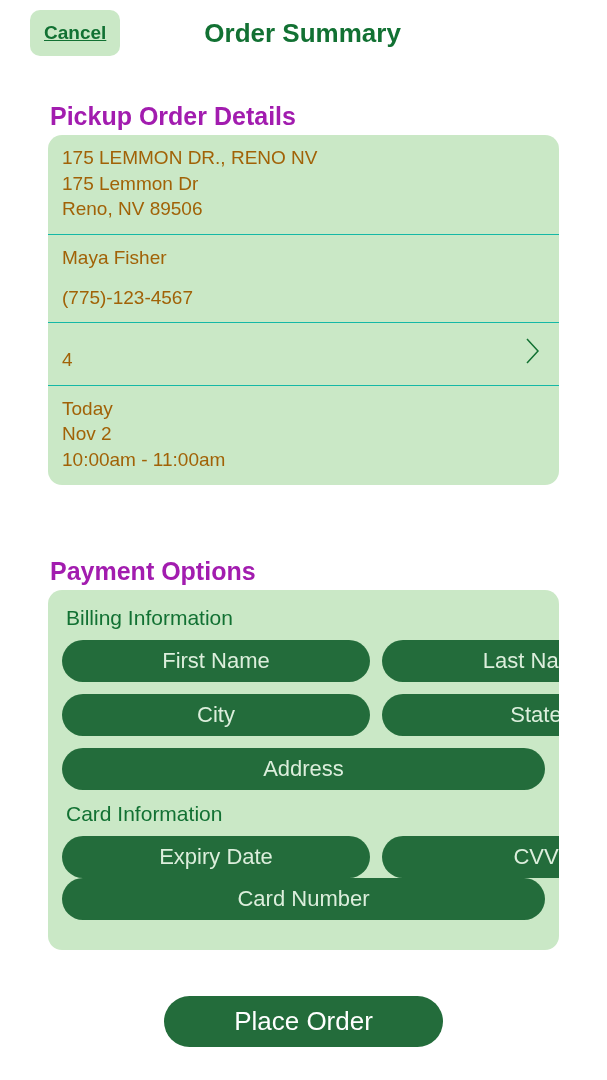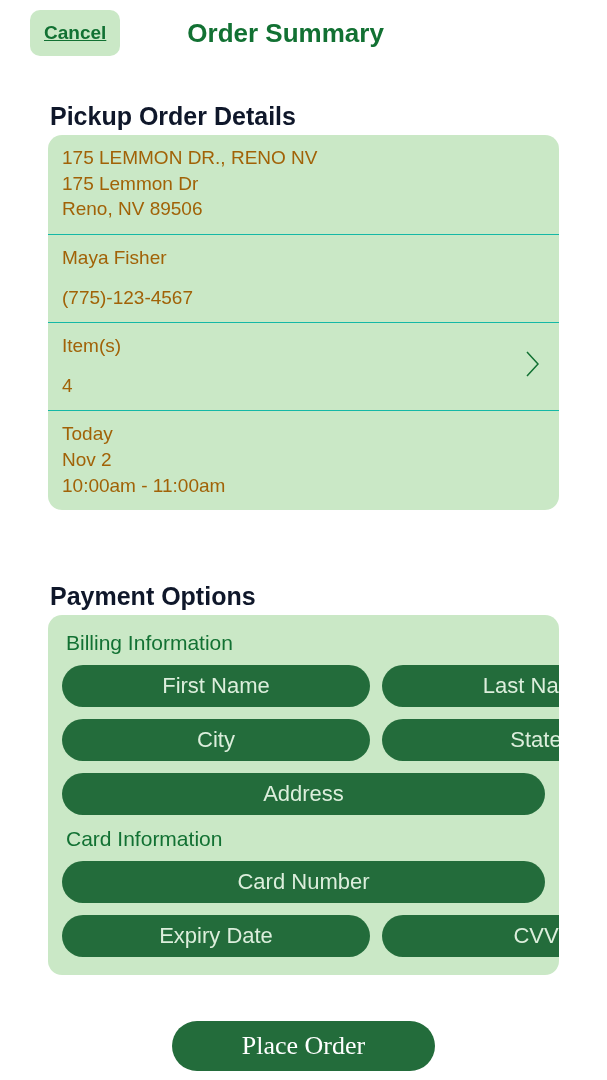--- a/index.html
+++ b/index.html
@@ -28,24 +28,24 @@
     border-radius: 10px;
     padding: 12px 14px;
     text-decoration: underline;
     cursor: pointer;
     font-family: inherit;
   }
   .page-title {
     color: #127133;
     font-weight: bold;
     font-size: 26px;
-    margin-left: 67px;
+    margin-left: 84px;
   }
   .section-title {
-    color: #0f172a;
+    color: #a21caf;
     font-weight: bold;
     font-size: 25px;
     margin-left: 50px;
     margin-top: 36px;
     margin-bottom: 4px;
   }
   .card {
     background: #cae8c6;
     border-radius: 14px;
     margin: 0 48px;
@@ -107,21 +107,20 @@
   }
   .pill-input::placeholder {
     color: #dceedc;
     opacity: 1;
   }
   .flex-1 { flex: 1; }
   .place-order-wrap {
     display: flex;
     justify-content: center;
     margin-top: 46px;
-    font-family: Liberation Serif, serif;
   }
   .place-order {
     background: #236c3b;
     color: #ffffff;
     font-size: 26px;
     border: none;
     border-radius: 28px;
     padding: 10px 70px;
     font-family: inherit;
     cursor: pointer;
@@ -145,21 +144,20 @@
   </div>
 
   <div class="card-section card-divider">
     <div>Maya Fisher</div>
     <div style="height:14px"></div>
     <div>(775)-123-4567</div>
   </div>
 
   <div class="card-section card-divider items-row">
     <div class="items-inner">
-      <div>Item(s)</div>
       <div class="items-count">4</div>
     </div>
     <div class="chevron">
       <svg width="16" height="28" viewBox="0 0 16 28" fill="none">
         <path d="M2 2 L13 14 L2 26" stroke="#127133" stroke-width="1.5" fill="none"></path>
       </svg>
     </div>
   </div>
 
   <div class="card-section card-divider">
@@ -184,26 +182,26 @@
     <input class="pill-input" style="flex: 1 1 0%;" placeholder="State">
 
   </div>
 
   <div class="input-row">
     <input class="pill-input flex-1" placeholder="Address" style="">
   </div>
 
   <div class="sub-label" style="margin-top:6px">Card Information</div>
 
-  <div class="input-row">
-    <input class="pill-input flex-1" placeholder="Card Number" style="">
-  </div>
-
   <div class="input-row" style="margin-bottom:0">
     <input class="pill-input" style="flex: 1.6 1 0%;" placeholder="Expiry Date">
     <input class="pill-input" style="flex: 1 1 0%;" placeholder="CVV">
     <div style="flex:1.2"></div>
   </div>
+
+  <div class="input-row">
+    <input class="pill-input flex-1" placeholder="Card Number" style="">
+  </div>
 </div>
 
 <div class="place-order-wrap">
   <button class="place-order">Place Order</button>
 </div>
 
 </body></html>

